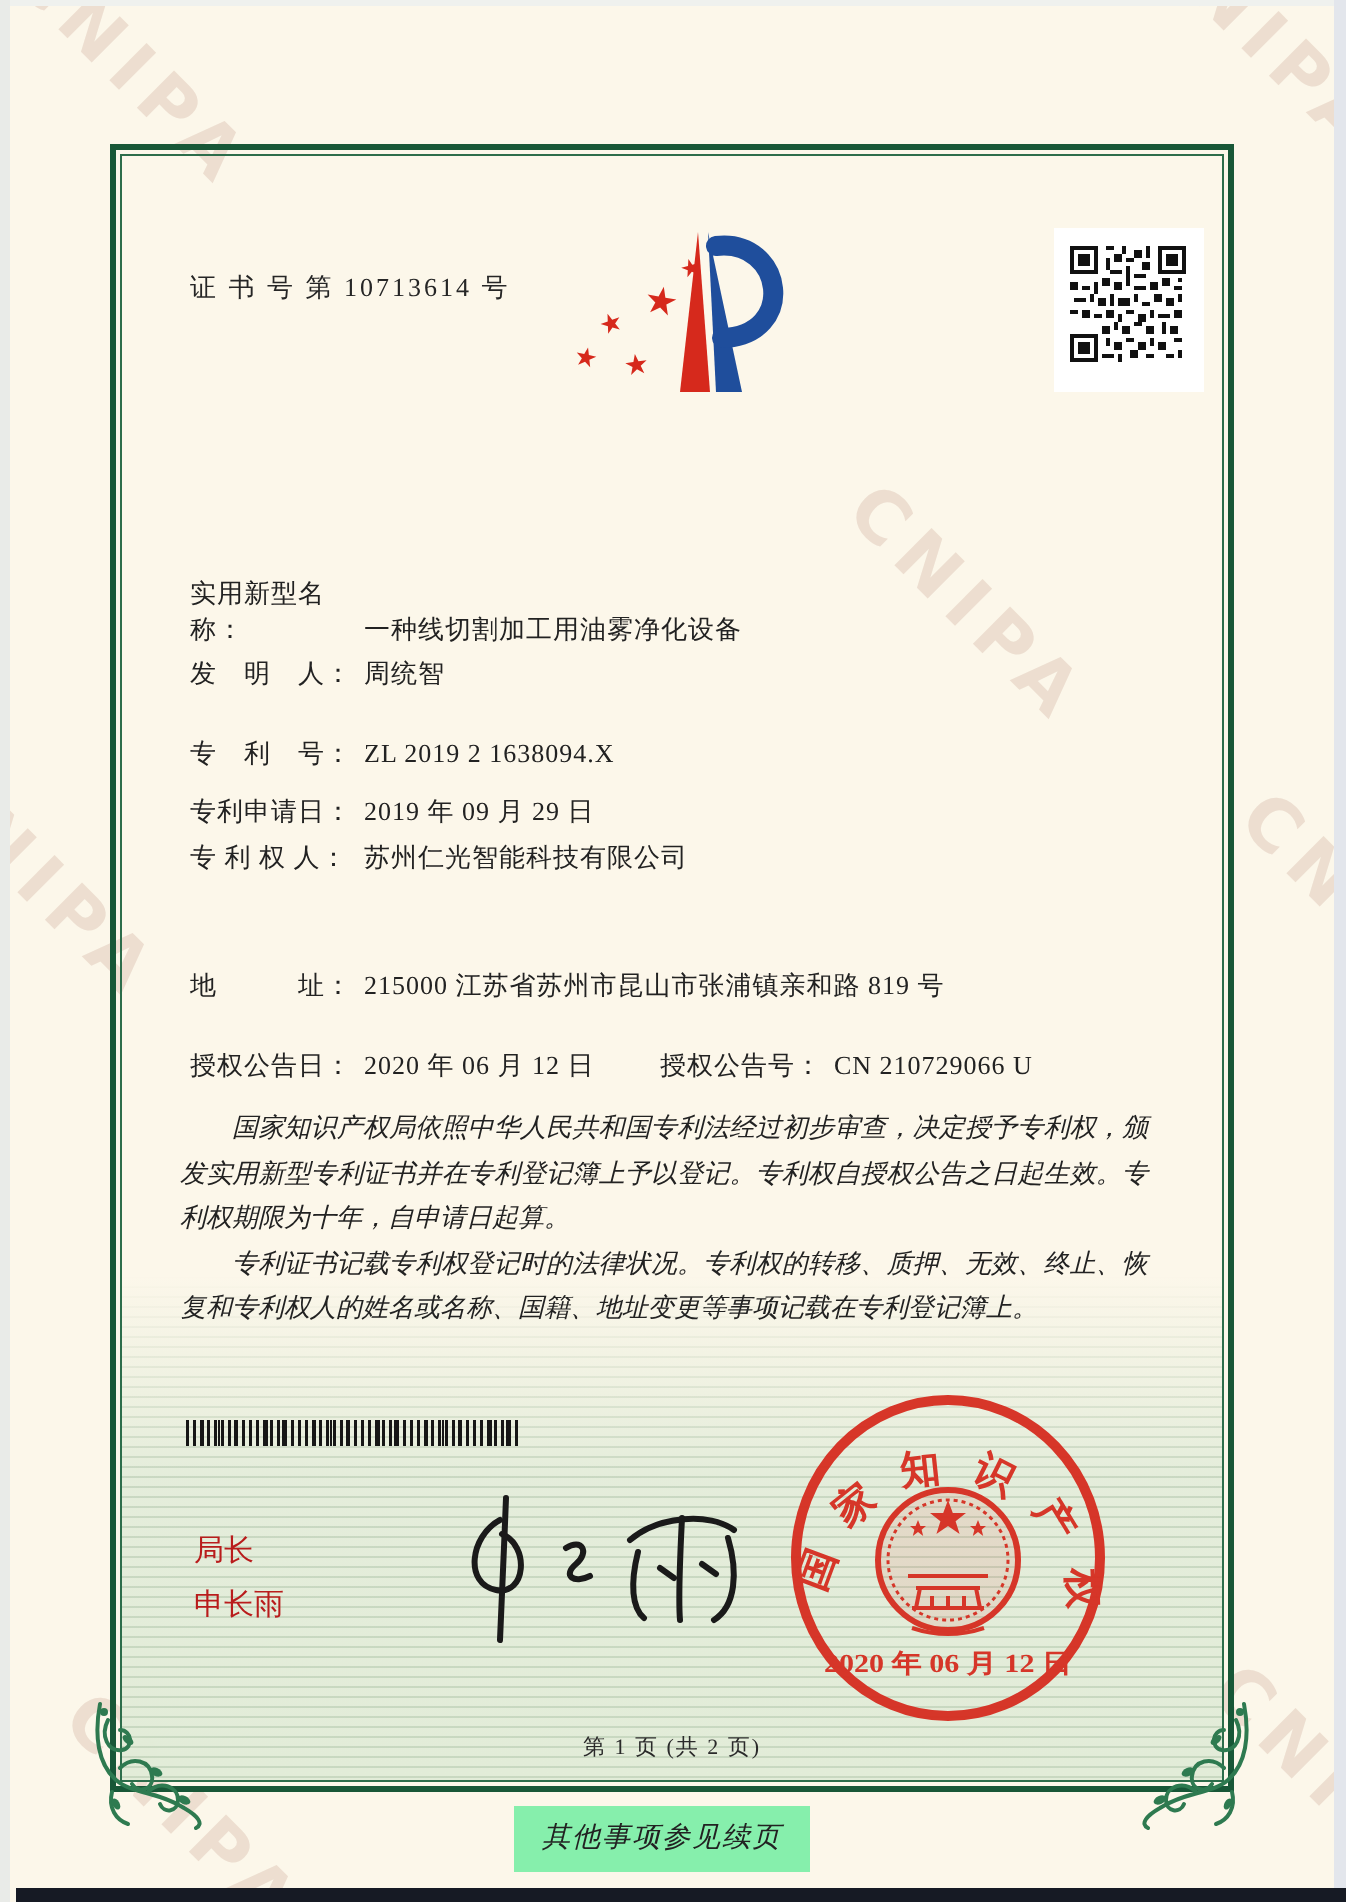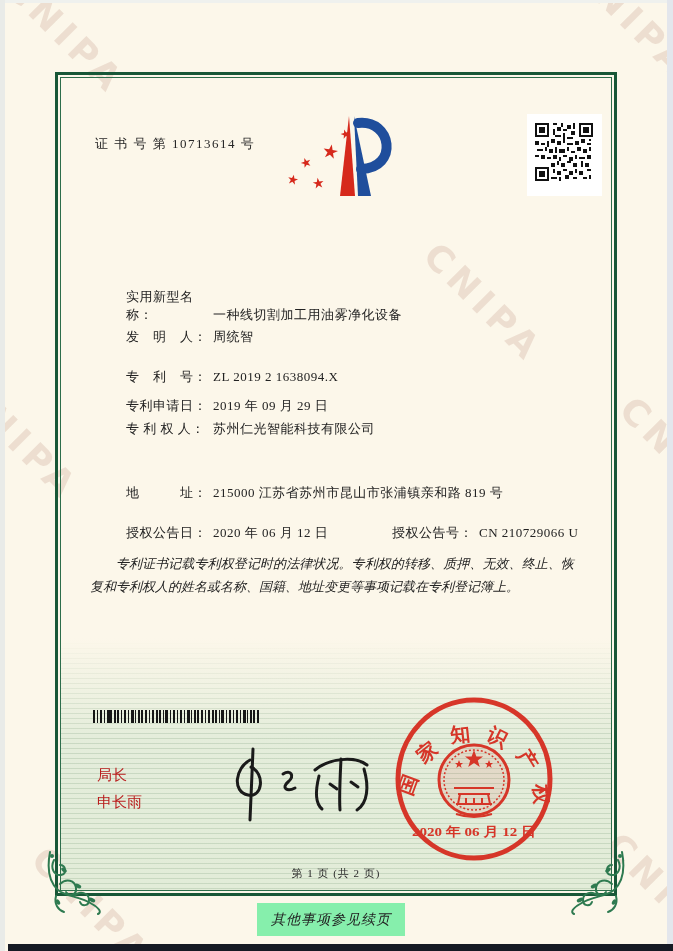--- a/index.html
+++ b/index.html
@@ -55,21 +55,21 @@
   .logo .star{position:absolute;color:#d6291c;line-height:1;
     font-family:"DejaVu Sans",sans-serif;}
 
   .qr-box{position:absolute;left:527px;top:114px;width:75px;height:82px;background:#ffffff;z-index:2;}
   .qr-box svg{position:absolute;left:8px;top:9px;}
 
   .title{position:absolute;left:55px;top:206px;width:562px;z-index:2;
     text-align:center;font-size:30px;font-weight:bold;letter-spacing:7px;color:#141414;}
 
   .row{position:absolute;left:95px;width:500px;z-index:2;font-size:13px;color:#222;}
-  .row .lbl{display:inline-block;width:87px;letter-spacing:0.5px;margin-left:31px;}
+  .row .lbl{display:inline-block;width:87px;letter-spacing:0.5px;}
   .row .val{letter-spacing:0.5px;}
   .row .val-fixed{display:inline-block;width:148px;}
   .r1{top:288px}.r2{top:328px}.r3{top:368px}.r4{top:397px}.r5{top:420px}.r6{top:484px}.r7{top:524px}
 
   .body-text{position:absolute;left:90px;top:553px;width:484px;z-index:2;
     font-size:13px;line-height:22.5px;font-style:italic;color:#222;text-align:justify;}
   .body-text p{margin:0;text-indent:2em;}
 
   .barcode{position:absolute;left:93px;top:710px;width:166px;height:13px;z-index:2;
     background:
@@ -252,20 +252,21 @@
     <span class="lbl">专 利 权 人：</span><span class="val">苏州仁光智能科技有限公司</span>
   </div>
   <div class="row r6">
     <span class="lbl">地　　　址：</span><span class="val">215000 江苏省苏州市昆山市张浦镇亲和路 819 号</span>
   </div>
   <div class="row r7">
     <span class="lbl">授权公告日：</span><span class="val val-fixed">2020 年 06 月 12 日</span><span class="lbl">授权公告号：</span><span class="val">CN 210729066 U</span>
   </div>
 
   <div class="body-text">
+    <p>国家知识产权局依照中华人民共和国专利法经过初步审查，决定授予专利权，颁发实用新型专利证书并在专利登记簿上予以登记。专利权自授权公告之日起生效。专利权期限为十年，自申请日起算。</p>
     <p>专利证书记载专利权登记时的法律状况。专利权的转移、质押、无效、终止、恢复和专利权人的姓名或名称、国籍、地址变更等事项记载在专利登记簿上。</p>
   </div>
 
   <div class="barcode"></div>
 
   <div class="signer signer-title">局长</div>
   <div class="signer signer-name">申长雨</div>
 
   <svg class="signature" width="190" height="78" viewBox="0 0 190 78">
     <g fill="none" stroke="#1a1a1a" stroke-width="3" stroke-linecap="round">

